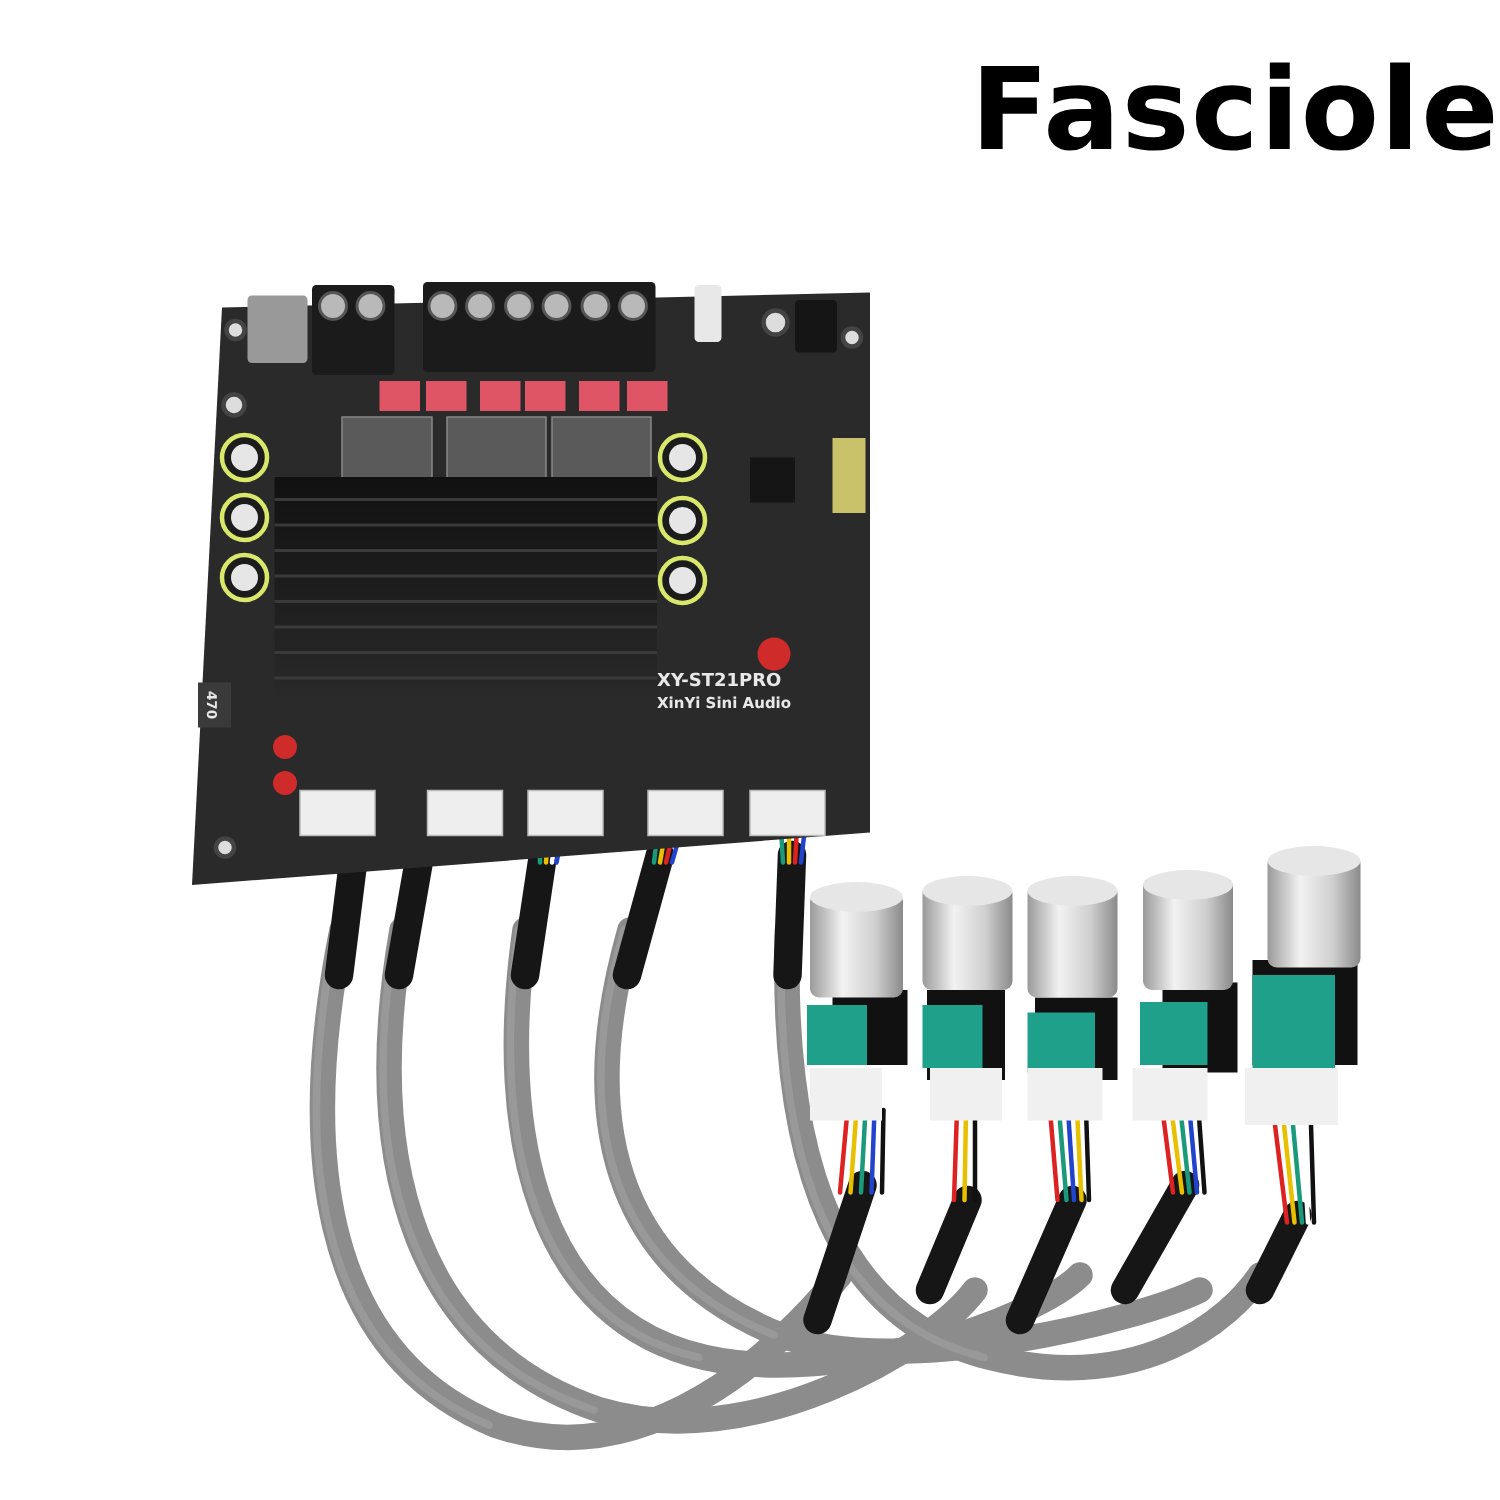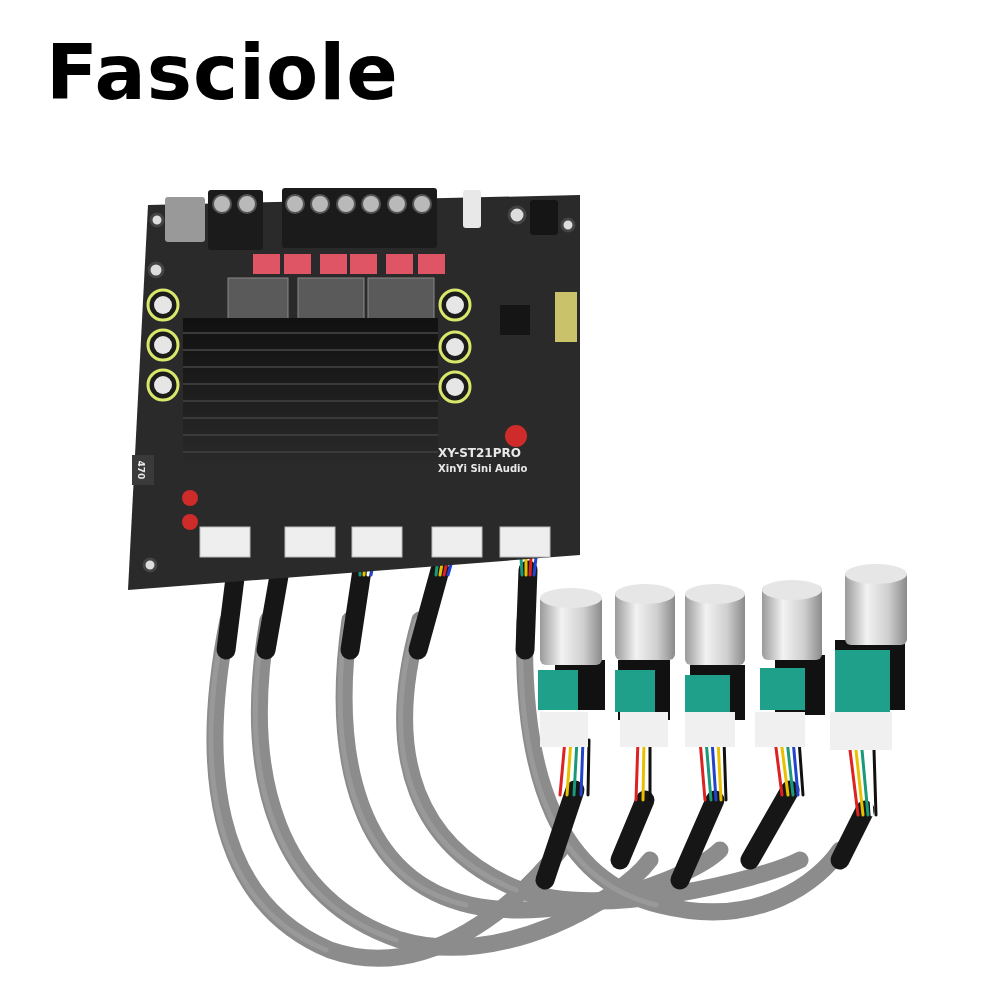--- a/index.html
+++ b/index.html
@@ -1,20 +1,20 @@
 <!DOCTYPE html>
 <html><head>
 <meta charset="utf-8">
 <style>
   html, body { margin: 0; padding: 0; background: #ffffff; }
   body { width: 1000px; height: 1000px; position: relative; overflow: hidden; font-family: "DejaVu Sans", sans-serif; }
   .title {
     position: absolute; left: 0; right: 0; top: 28px;
-    text-align: left; font-family: "DejaVu Sans", sans-serif;
-    font-weight: bold; font-size: 76px; letter-spacing: 1px; color: #000; padding-left: 46px;
+    text-align: right; font-family: "DejaVu Sans", sans-serif;
+    font-weight: bold; font-size: 76px; letter-spacing: 1px; color: #000;
   }
   .photo { position: absolute; left: 0; top: 0; width: 1000px; height: 1000px; }
   .silk { font-family: "DejaVu Sans", sans-serif; font-weight: bold; fill: #e8e8e8; }
 </style>
 </head>
 <body>
 
 <div class="title">Fasciole</div>
 
 <svg class="photo" viewBox="0 0 1000 1000" xmlns="http://www.w3.org/2000/svg">

